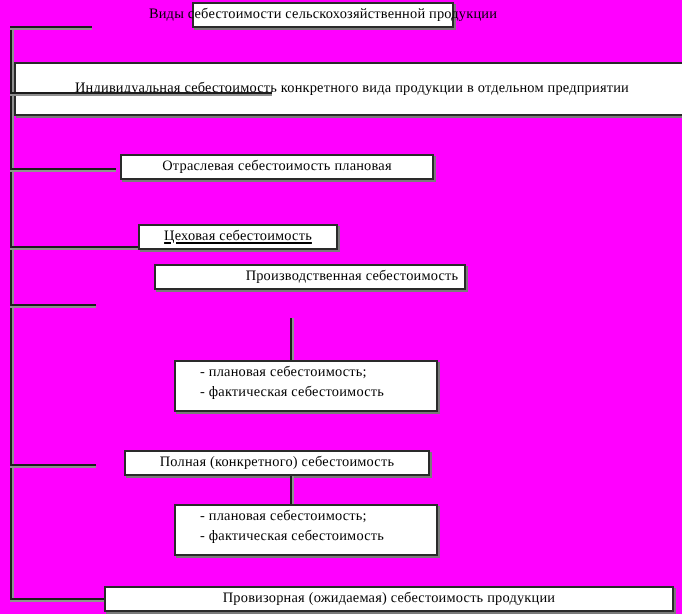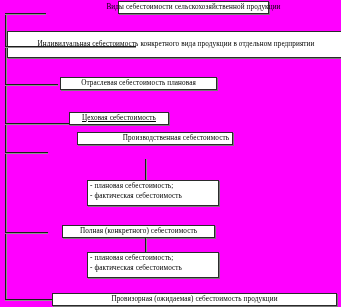--- a/index.html
+++ b/index.html
@@ -31,21 +31,21 @@
     letter-spacing: 0.1px;
     white-space: nowrap;
     display: flex;
     align-items: center;
     justify-content: center;
     padding: 0 2px;
   }
   .node.multi {
     display: block;
     white-space: normal;
-    padding: 1px 2px 0 2px;
+    padding: 1px 2px 0 12px;
     text-align: left;
   }
   .node.multi .ln {
     display: block;
     font-size: 7.2px;
     line-height: 1.33;
   }
   .connector {
     position: absolute;
     background: #1c1c1c;
@@ -57,21 +57,21 @@
   .connector.v {
     width: 1px;
     box-shadow: 1px 0 0 #8f8f8f;
   }
 </style>
 </head>
 <body>
 
 <div id="diagram">
 
-  <div class="node" style="left:118px; top:1px; width:151px; height:13px;">Виды себестоимости сельскохозяйственной продукции</div>
+  <div class="node" style="left:96px; top:1px; width:131px; height:13px;">Виды себестоимости сельскохозяйственной продукции</div>
 
   <div class="connector v" style="left:5px; top:13px; width:1px; height:286px;"></div>
 
   <div class="connector h" style="left:5px; top:13px; width:41px; height:1px;"></div>
 
   <div class="node" style="left:7px; top:31px; width:338px; height:27px;">Индивидуальная себестоимость конкретного вида продукции в отдельном предприятии</div>
 
   <div class="connector h" style="left:5px; top:46px; width:131px; height:1px;"></div>
 
   <div class="connector h" style="left:5px; top:84px; width:53px; height:1px;"></div>

